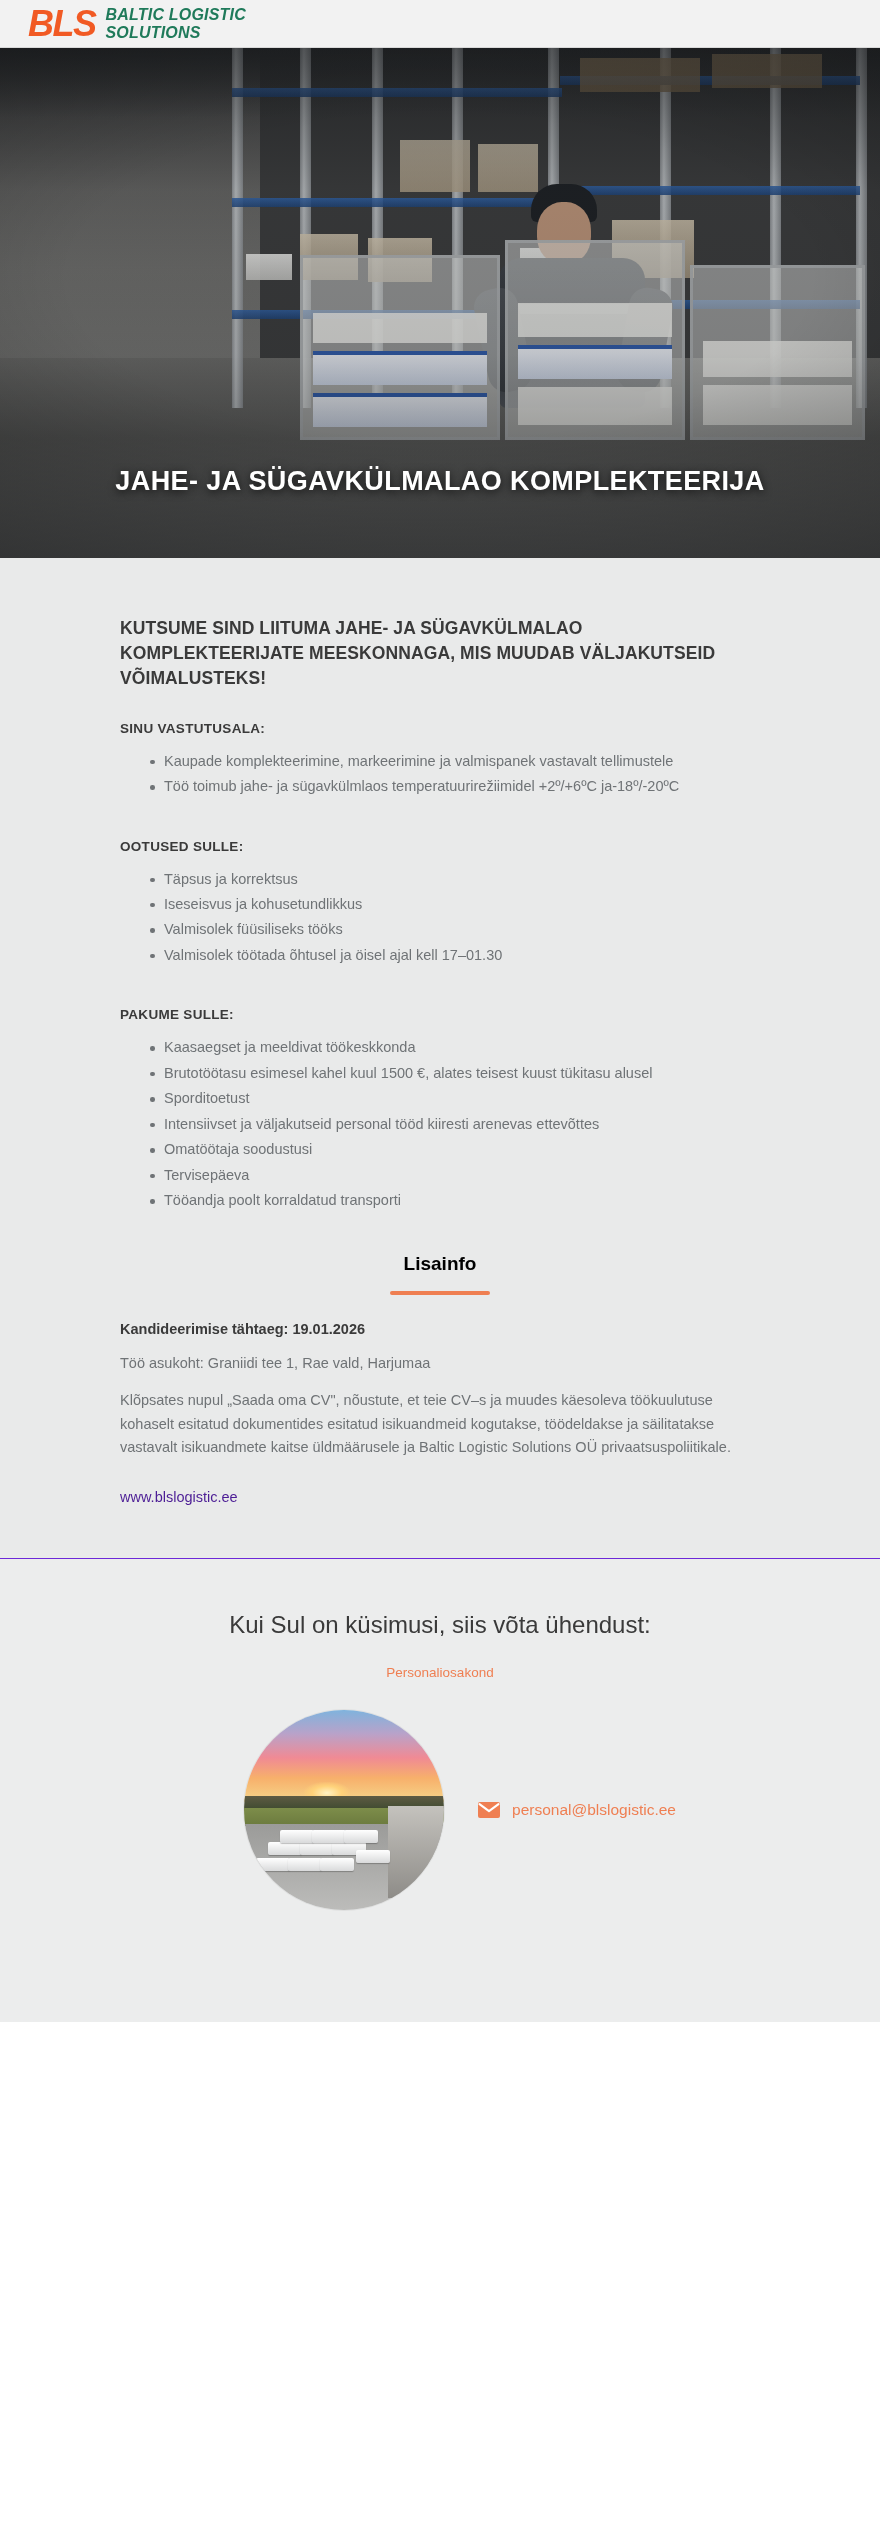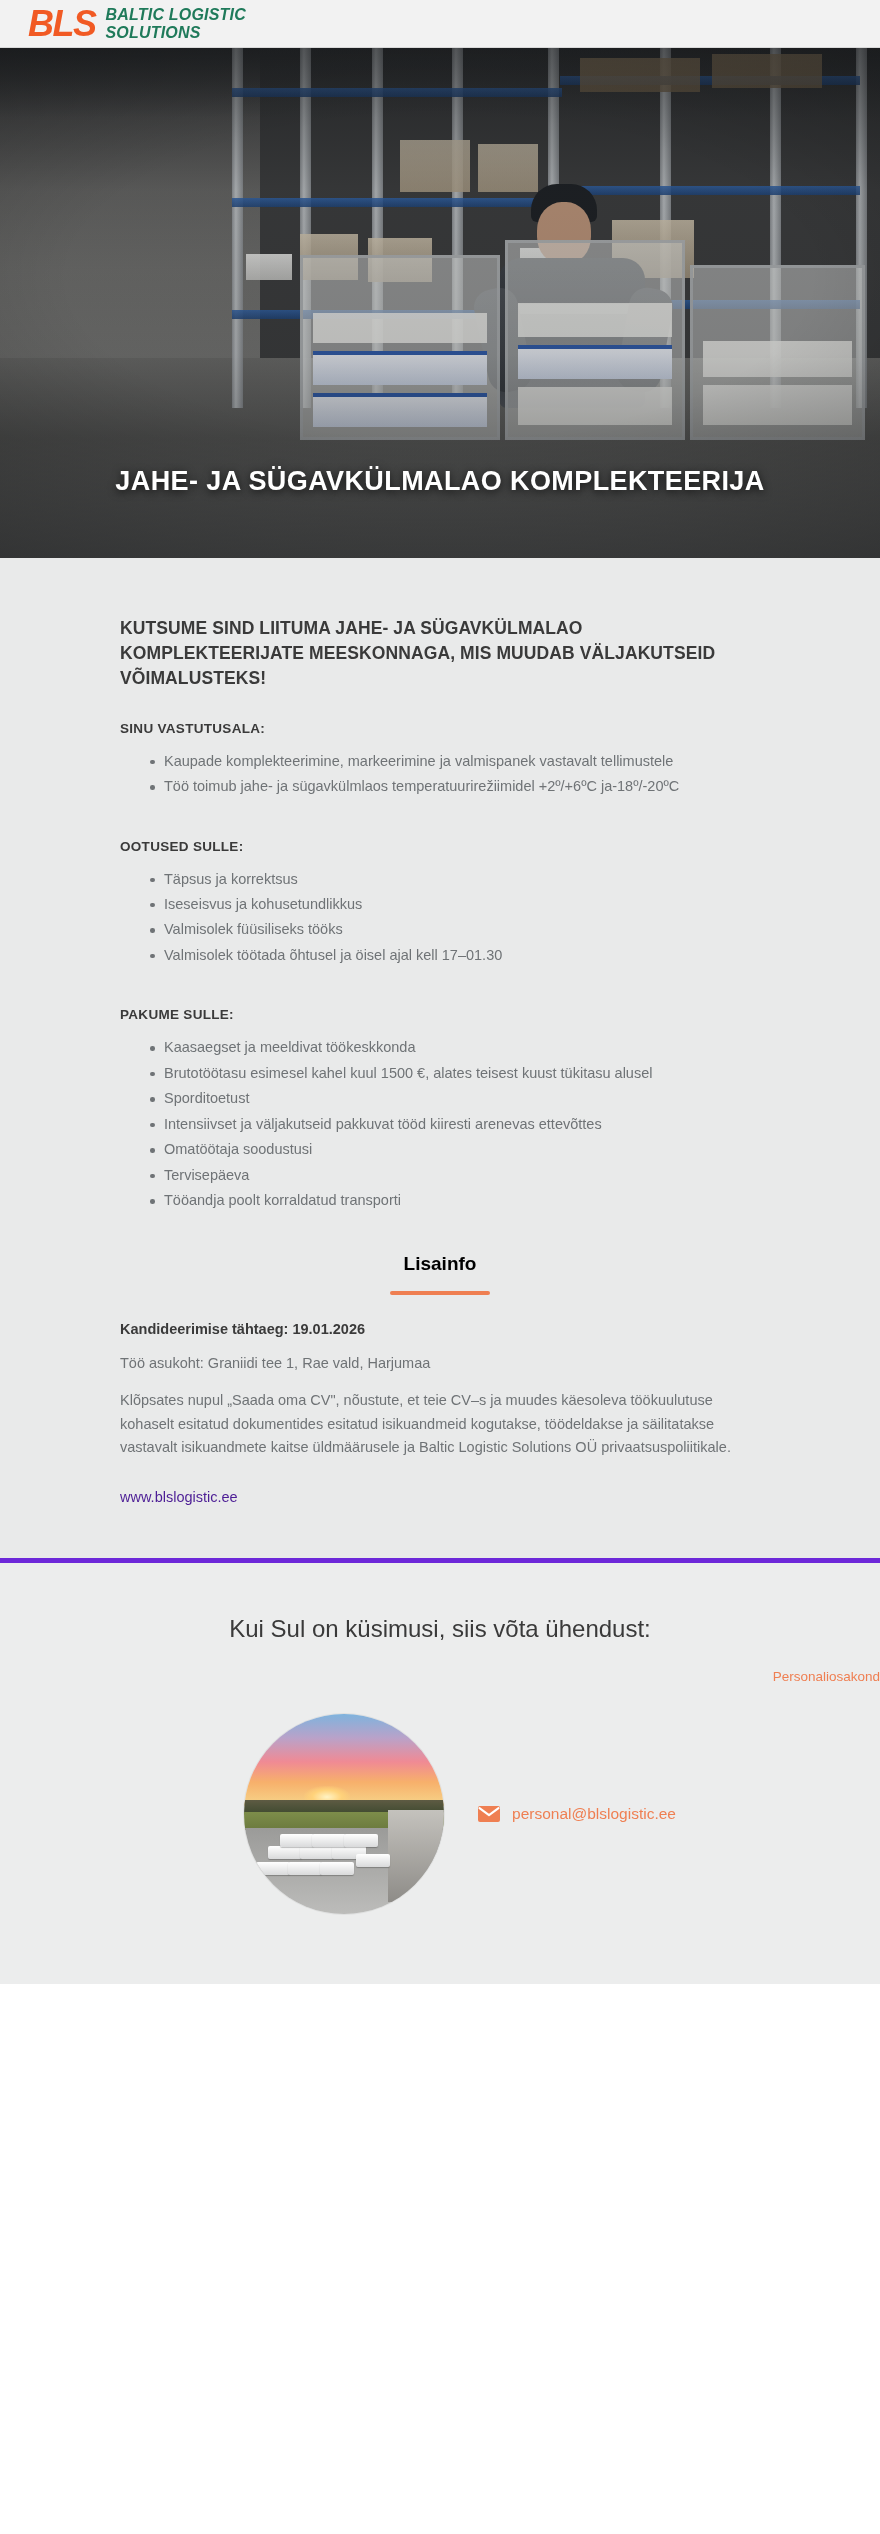--- a/index.html
+++ b/index.html
@@ -212,30 +212,30 @@
   .weblink {
     display: inline-block;
     font-size: 14.5px; color: #4c1d95; text-decoration: none;
     text-align: left;
   }
   .left-align { text-align: left; }
 
   
   .contact {
     background: #eceded;
-    padding: 52px 0 70px 0;
+    padding: 52px 0 112px 0;
     text-align: center;
-    border-top: 5px solid #6d28d9;
+    border-top: 1px solid #6d28d9;
   }
   .contact-title {
     font-size: 24px; color: #3a3a3a; font-weight: 400;
     margin: 0 0 26px 0;
   }
   .dept {
-    font-size: 13.5px; color: #ef7f52; margin: 0 0 30px 0; text-align: right;
+    font-size: 13.5px; color: #ef7f52; margin: 0 0 30px 0;
   }
   .person-row {
     display: flex; align-items: center; justify-content: center;
     gap: 34px;
     padding-left: 40px;
   }
   .avatar {
     width: 200px; height: 200px; border-radius: 50%;
     overflow: hidden; position: relative; flex: 0 0 auto;
     box-shadow: 0 0 0 1px rgba(0,0,0,.05);
@@ -378,21 +378,21 @@
           <li>Valmisolek töötada õhtusel ja öisel ajal kell 17–01.30</li>
         </ul>
       </div>
 
       <div class="block">
         <div class="sub">PAKUME SULLE:</div>
         <ul class="points">
           <li>Kaasaegset ja meeldivat töökeskkonda</li>
           <li>Brutotöötasu esimesel kahel kuul 1500 €, alates teisest kuust tükitasu alusel</li>
           <li>Sporditoetust</li>
-          <li>Intensiivset ja väljakutseid pakkuvat tööd kiiresti arenevas ettevõttes</li>
+          <li>Intensiivset ja väljakutseid personal tööd kiiresti arenevas ettevõttes</li>
           <li>Omatöötaja soodustusi</li>
           <li>Tervisepäeva</li>
           <li>Tööandja poolt korraldatud transporti</li>
         </ul>
       </div>
 
       <div class="lisainfo-wrap">
         <h2 class="lisainfo-title">Lisainfo</h2>
         <div class="lisainfo-rule"></div>
         <p class="deadline">Kandideerimise tähtaeg: 19.01.2026</p>

